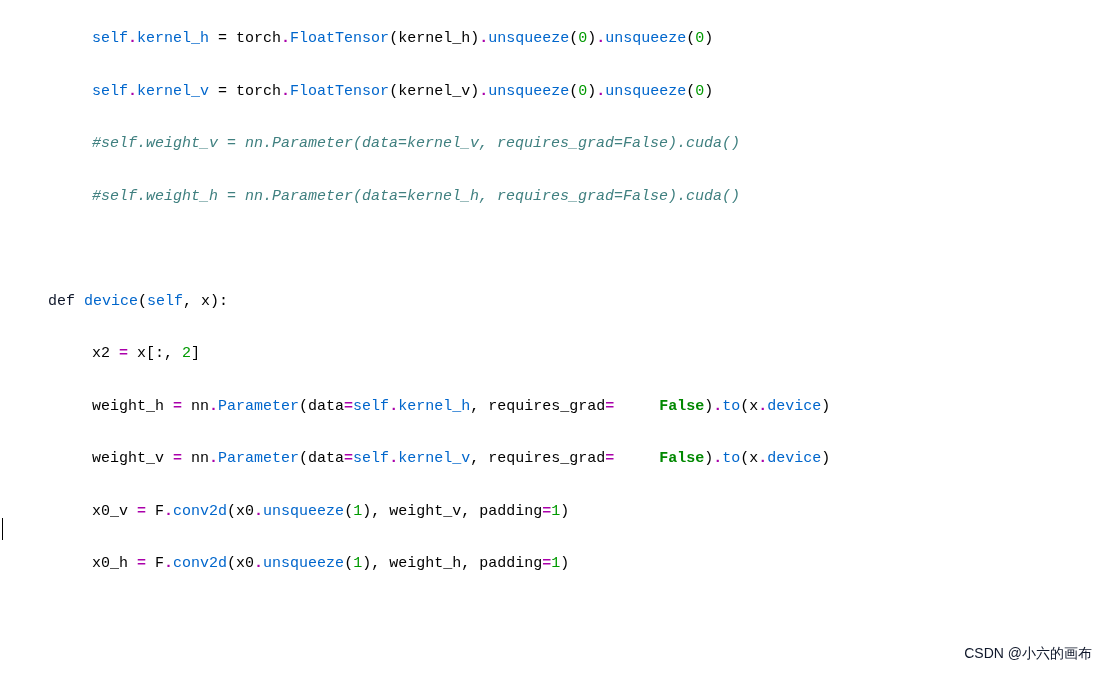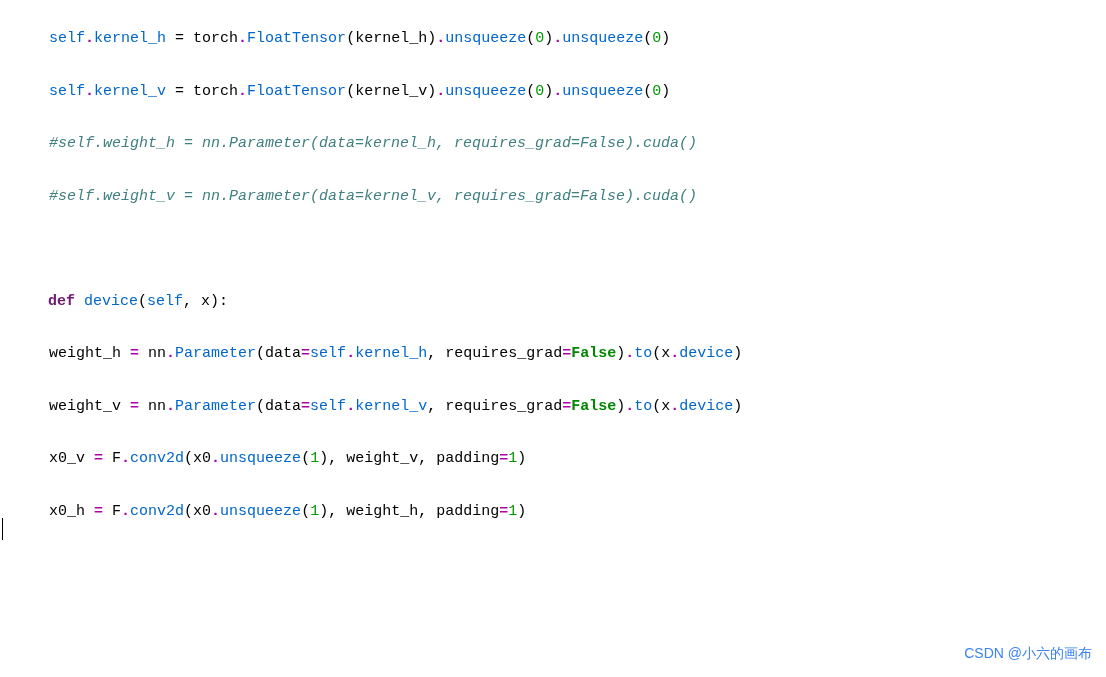--- a/index.html
+++ b/index.html
@@ -16,58 +16,59 @@
   overflow: hidden;
 }
 .code-container {
   padding: 0px 0 0 0;
   white-space: pre;
 }
 .line {
   display: block;
   min-height: 26px;
 }
-.ind1 { padding-left: 49px; }
+.ind1 { padding-left: 92px; }
 .ind2 { padding-left: 48px; }
-.kw { color: #701a75; font-weight: bold; text-align: right; }
+.kw { color: #0f172a; font-weight: normal; text-align: right; }
 .self { color: #0066cc; }
 .attr { color: #0066cc; }
 .fn { color: #0066cc; }
 .num { color: #009900; }
 .op { color: #aa00aa; font-weight: bold; }
-.bool { color: #008800; font-weight: bold; }
+.bool { color: #008800; font-weight: bold; margin-left: 45px; }
 .plain { color: #000000; }
 .comment { color: #408080; font-style: italic; }
 .cursor {
   position: absolute;
   left: 2px;
   top: 518px;
   width: 1px;
   height: 22px;
   background: #000;
 }
 .watermark {
   position: absolute;
   right: 14px;
   bottom: 12px;
-  color: #3b82f6;
+  color: #0f172a;
   font-family: sans-serif;
   font-size: 14px;
 }
 </style>
 </head>
 <body>
 
 <div class="code-container">
 <span class="line ind1"><span class="self">self</span><span class="op">.</span><span class="attr">kernel_h</span><span class="plain"> = </span><span class="plain">torch</span><span class="op">.</span><span class="fn">FloatTensor</span><span class="plain">(kernel_h)</span><span class="op">.</span><span class="fn">unsqueeze</span><span class="plain">(</span><span class="num">0</span><span class="plain">)</span><span class="op">.</span><span class="fn">unsqueeze</span><span class="plain">(</span><span class="num">0</span><span class="plain">)</span></span>
 <span class="line ind1"><span class="self">self</span><span class="op">.</span><span class="attr">kernel_v</span><span class="plain"> = </span><span class="plain">torch</span><span class="op">.</span><span class="fn">FloatTensor</span><span class="plain">(kernel_v)</span><span class="op">.</span><span class="fn">unsqueeze</span><span class="plain">(</span><span class="num">0</span><span class="plain">)</span><span class="op">.</span><span class="fn">unsqueeze</span><span class="plain">(</span><span class="num">0</span><span class="plain">)</span></span>
+<span class="line ind1 comment">#self.weight_v = nn.Parameter(data=kernel_v, requires_grad=False).cuda()</span>
 <span class="line ind1 comment">#self.weight_h = nn.Parameter(data=kernel_h, requires_grad=False).cuda()</span>
-<span class="line ind1 comment">#self.weight_v = nn.Parameter(data=kernel_v, requires_grad=False).cuda()</span>
 <span class="line"> </span>
 <span class="line ind2"><span class="kw">def</span><span> </span><span class="fn">device</span><span class="plain">(</span><span class="self">self</span><span class="plain">, x):</span></span>
+<span class="line ind1"><span class="plain">x2 </span><span class="op">=</span><span class="plain"> x[:, </span><span class="num">2</span><span class="plain">]</span></span>
 <span class="line ind1"><span class="plain">weight_h </span><span class="op">=</span><span class="plain"> nn</span><span class="op">.</span><span class="fn">Parameter</span><span class="plain">(data</span><span class="op">=</span><span class="self">self</span><span class="op">.</span><span class="attr">kernel_h</span><span class="plain">, requires_grad</span><span class="op">=</span><span class="bool">False</span><span class="plain">)</span><span class="op">.</span><span class="fn">to</span><span class="plain">(x</span><span class="op">.</span><span class="attr">device</span><span class="plain">)</span></span>
 <span class="line ind1"><span class="plain">weight_v </span><span class="op">=</span><span class="plain"> nn</span><span class="op">.</span><span class="fn">Parameter</span><span class="plain">(data</span><span class="op">=</span><span class="self">self</span><span class="op">.</span><span class="attr">kernel_v</span><span class="plain">, requires_grad</span><span class="op">=</span><span class="bool">False</span><span class="plain">)</span><span class="op">.</span><span class="fn">to</span><span class="plain">(x</span><span class="op">.</span><span class="attr">device</span><span class="plain">)</span></span>
 <span class="line ind1"><span class="plain">x0_v </span><span class="op">=</span><span class="plain"> F</span><span class="op">.</span><span class="fn">conv2d</span><span class="plain">(x0</span><span class="op">.</span><span class="fn">unsqueeze</span><span class="plain">(</span><span class="num">1</span><span class="plain">), weight_v, padding</span><span class="op">=</span><span class="num">1</span><span class="plain">)</span></span>
 <span class="line ind1"><span class="plain">x0_h </span><span class="op">=</span><span class="plain"> F</span><span class="op">.</span><span class="fn">conv2d</span><span class="plain">(x0</span><span class="op">.</span><span class="fn">unsqueeze</span><span class="plain">(</span><span class="num">1</span><span class="plain">), weight_h, padding</span><span class="op">=</span><span class="num">1</span><span class="plain">)</span></span>
 
 
 
 
 
 

